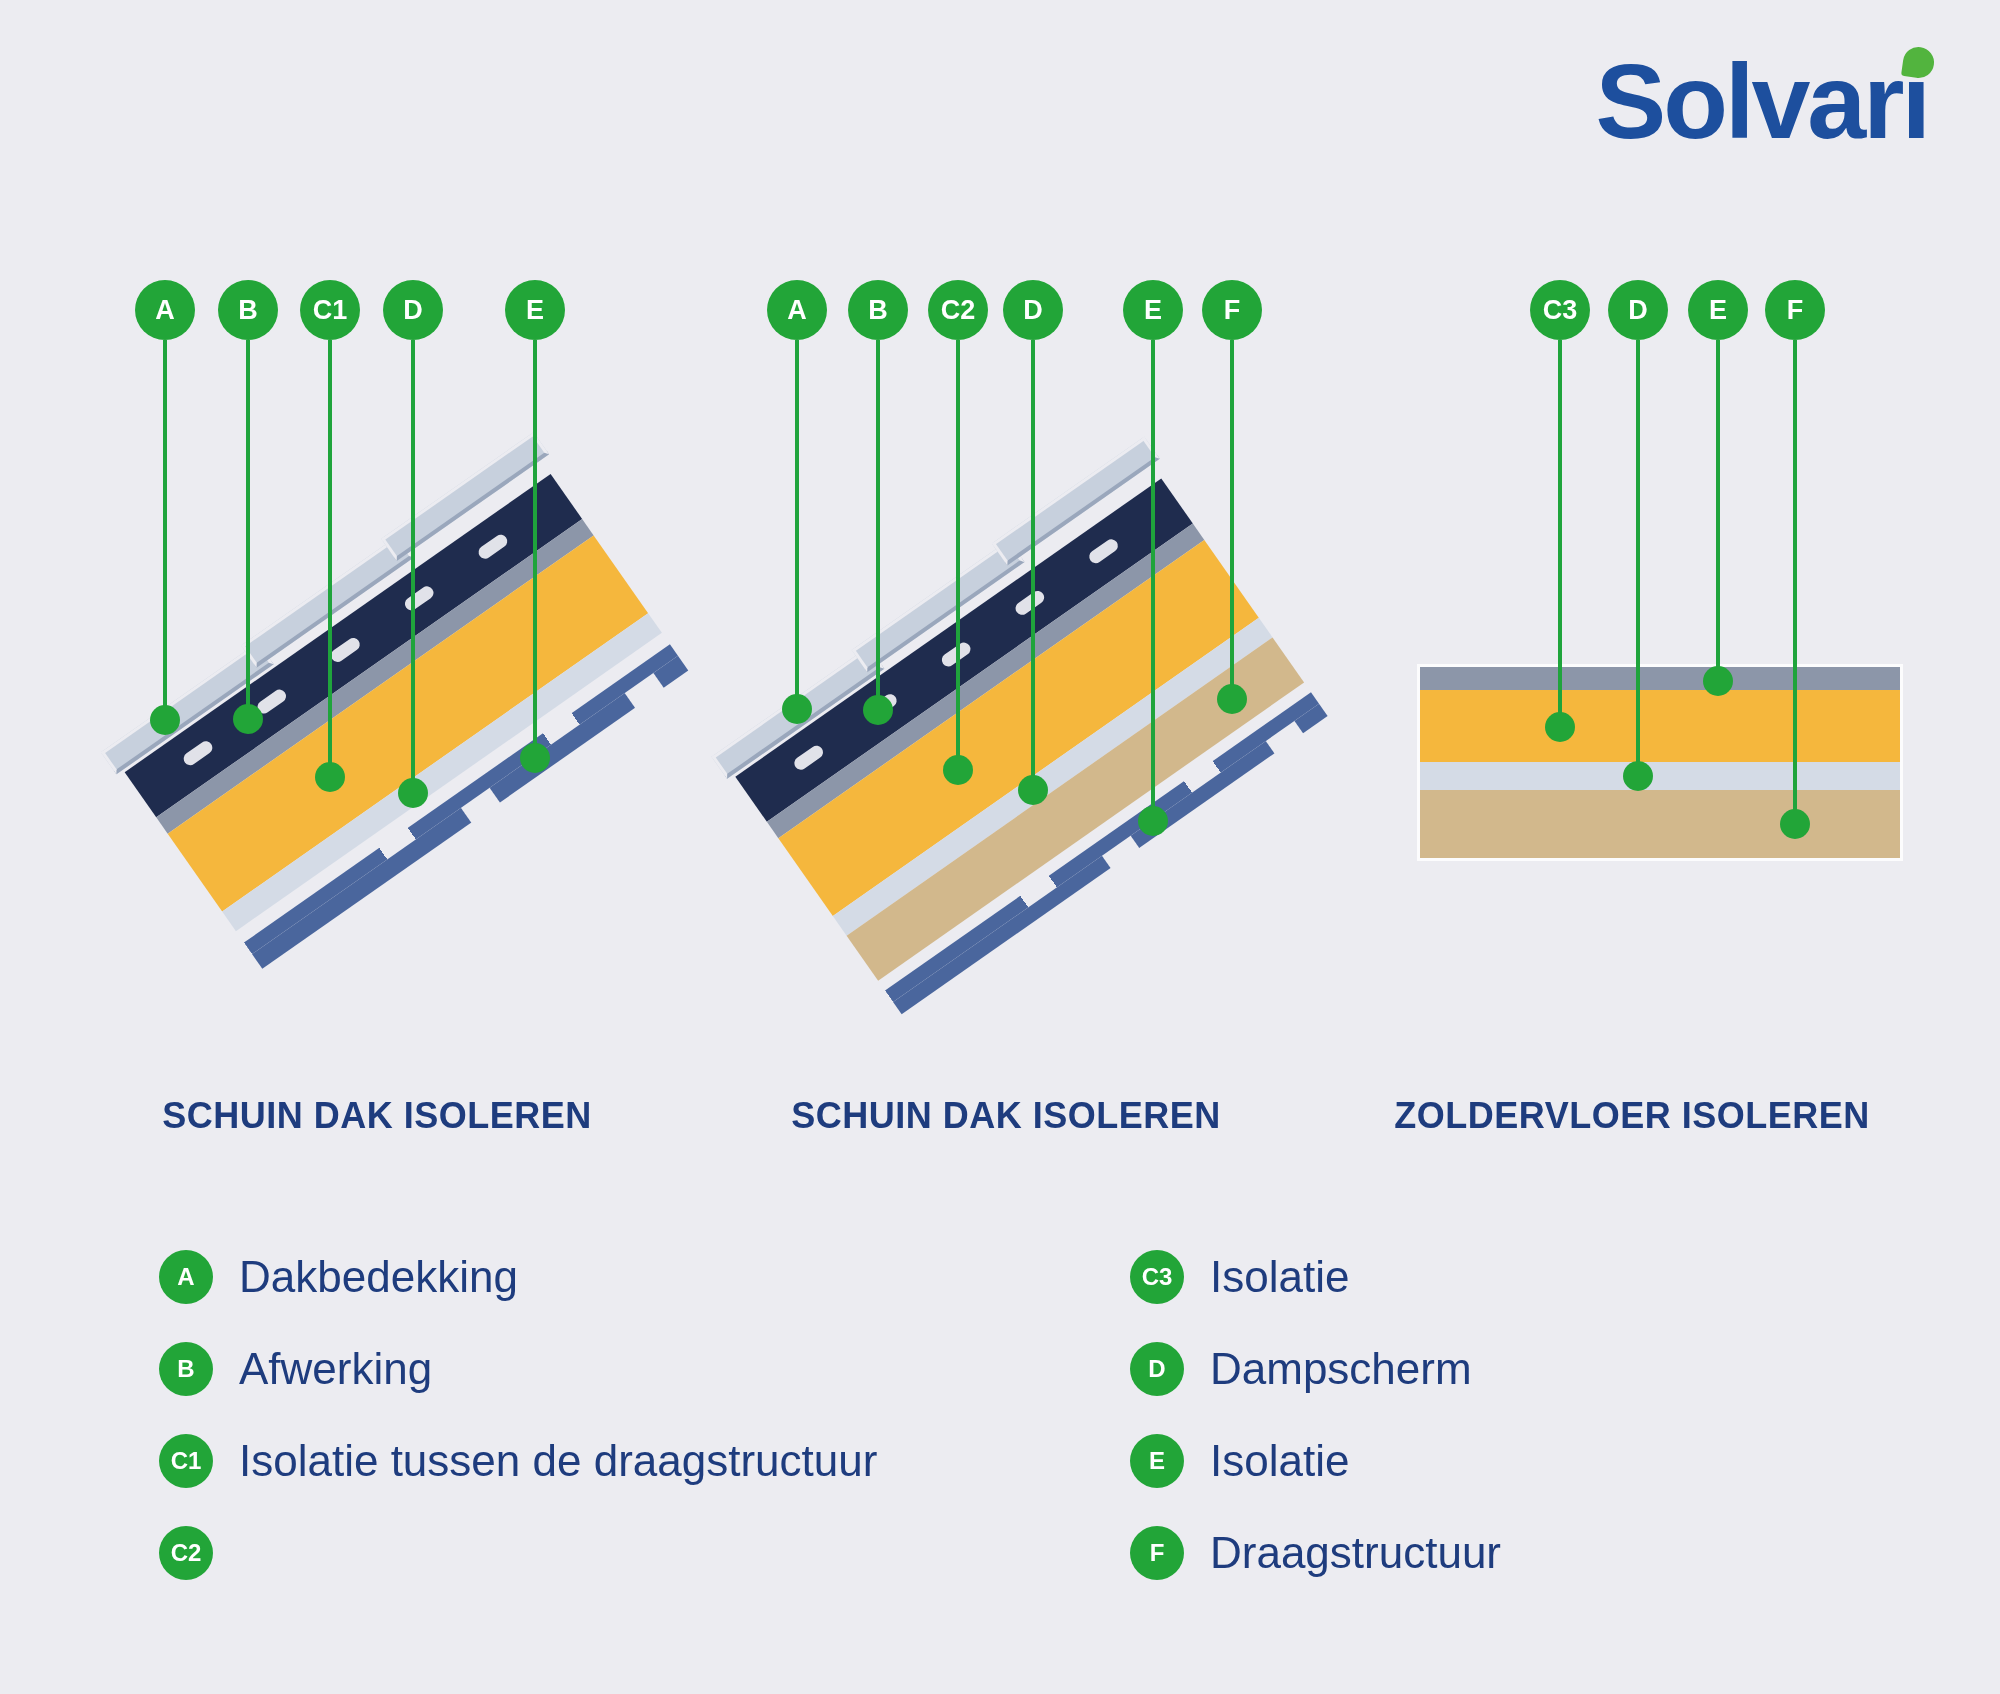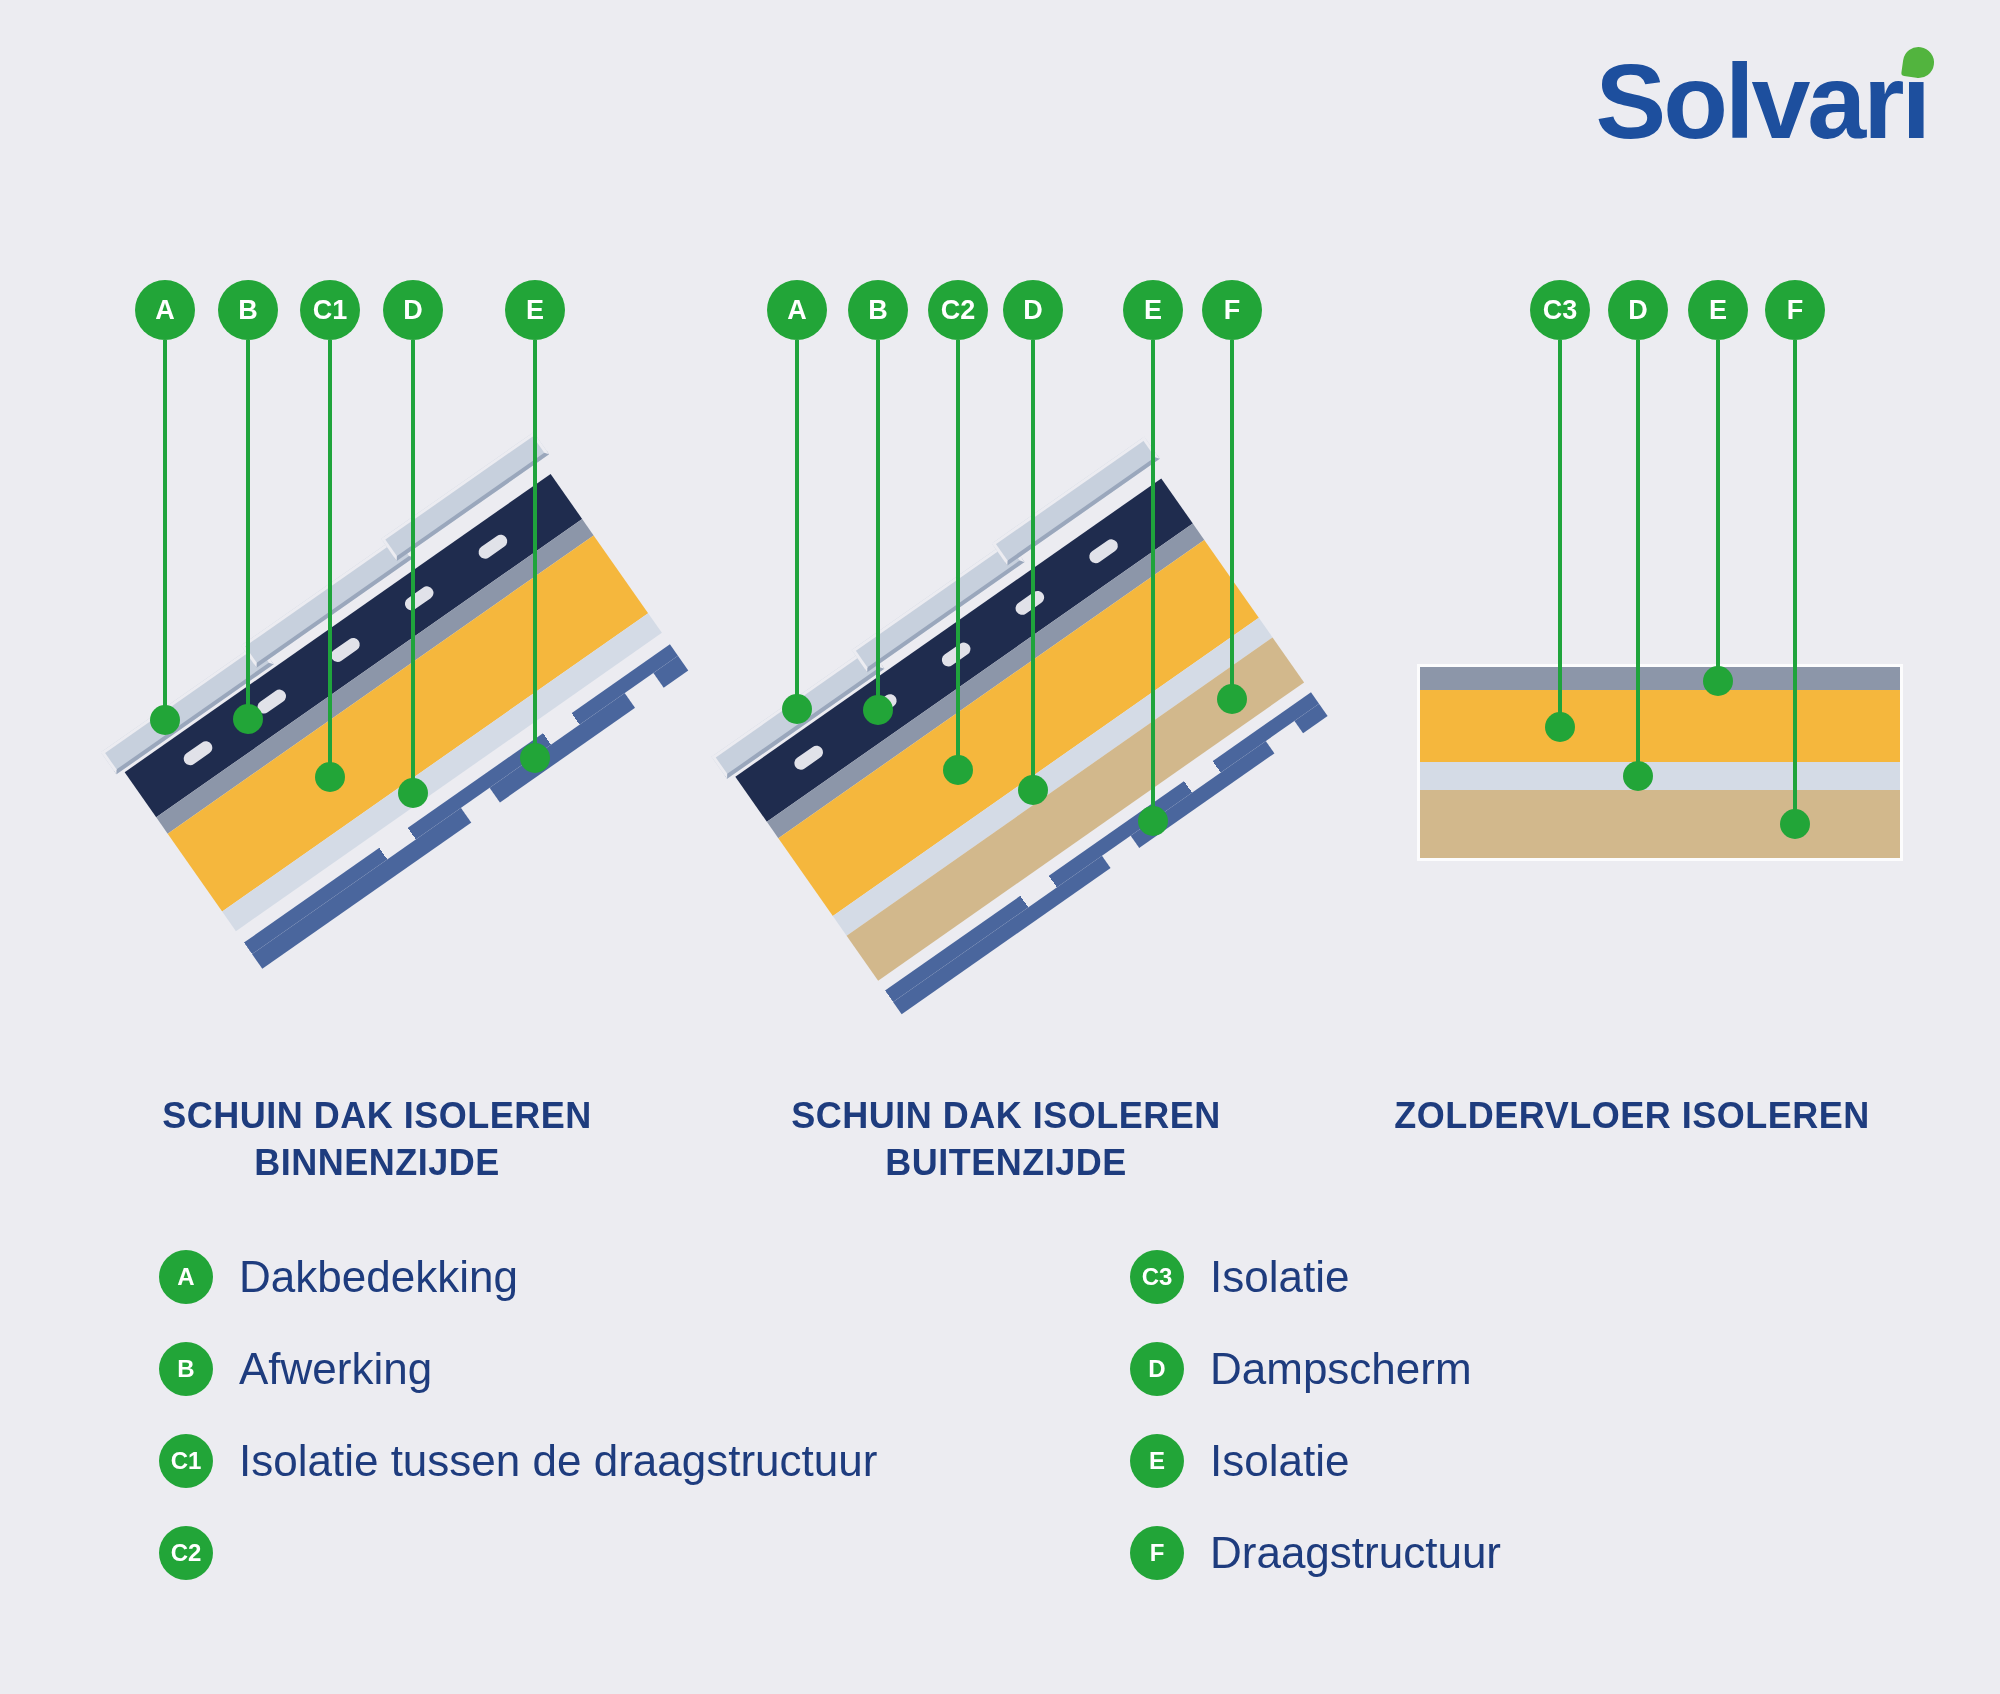--- a/index.html
+++ b/index.html
@@ -213,25 +213,23 @@
 <div class="marker" style="left:1153px">E</div>
 <div class="marker" style="left:1232px">F</div>
 
 <div class="marker" style="left:1560px">C3</div>
 <div class="marker" style="left:1638px">D</div>
 <div class="marker" style="left:1718px">E</div>
 <div class="marker" style="left:1795px">F</div>
 
 <div class="dia-title" style="left:127px">
   <div>SCHUIN DAK ISOLEREN</div>
-  <div>BINNENZIJDE</div>
 </div>
 <div class="dia-title" style="left:756px">
   <div>SCHUIN DAK ISOLEREN</div>
-  <div>BUITENZIJDE</div>
 </div>
 <div class="dia-title" style="left:1382px">
   <div>ZOLDERVLOER ISOLEREN</div>
 </div>
 
 <div class="legend-row" style="left:159px;top:1250px">
   <span class="lcircle">A</span>
   <span class="ltext">Dakbedekking</span>
 </div>
 <div class="legend-row" style="left:159px;top:1342px">

